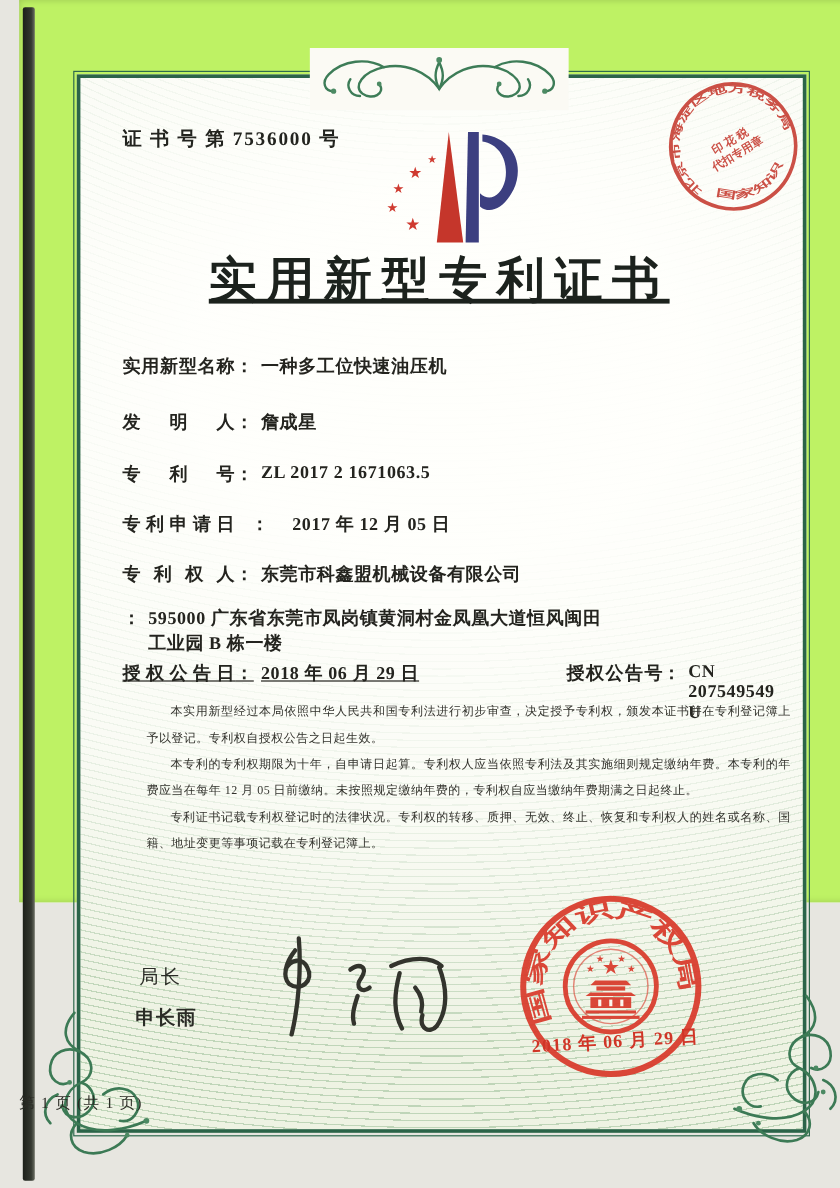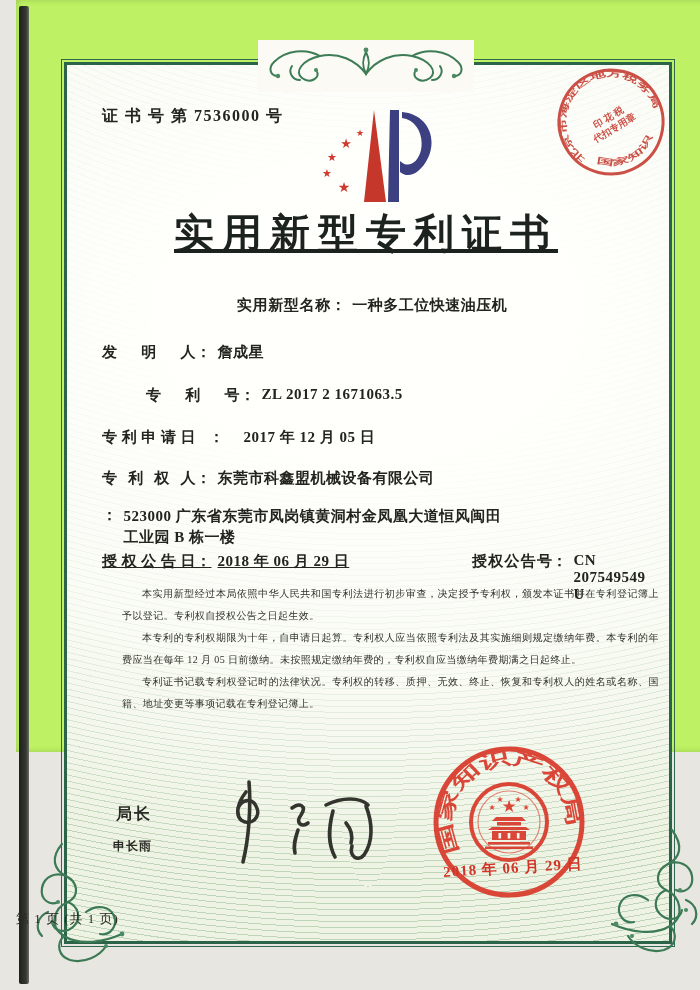--- a/index.html
+++ b/index.html
@@ -52,22 +52,22 @@
   .addr-lines{margin-left:6px;line-height:21px;}
   .grant-no{position:absolute;left:370px;top:0;display:flex;}
   .grant-no .flabel{width:80px;letter-spacing:0;}
   .paras{
     position:absolute;left:86px;top:583px;width:537px;
     font-size:10px;line-height:22px;color:#32322c;letter-spacing:.4px;
     text-align:justify;
     margin-left:20px;
   }
   .paras p{margin:0;text-indent:2em;}
-  .signer-title{position:absolute;left:100px;top:804px;font-size:16px;font-weight:700;color:#2a2b26;letter-spacing:2px;}
-  .signer-name{position:absolute;left:97px;top:838px;font-size:12px;font-weight:600;color:#2a2b26;letter-spacing:1px;}
+  .signer-title{position:absolute;left:100px;top:804px;font-size:16px;font-weight:400;color:#2a2b26;letter-spacing:2px;}
+  .signer-name{position:absolute;left:97px;top:838px;font-size:16px;font-weight:600;color:#2a2b26;letter-spacing:1px;}
   .signature{position:absolute;left:196px;top:776px;}
   .tax-stamp{position:absolute;left:537px;top:64px;transform:rotate(-31deg);opacity:.88;}
   .seal{position:absolute;left:409px;top:738px;opacity:.93;}
   .seal-date{
     position:absolute;left:427px;top:858px;width:160px;
     font-size:15px;font-weight:600;color:#d03527;letter-spacing:1px;
     transform:rotate(-3.5deg);
   }
   .footer{
     position:absolute;left:0;top:910px;width:700px;text-align:left;
@@ -153,49 +153,49 @@
         <text x="52" y="30" font-size="9">★</text>
         <text x="38" y="42" font-size="13">★</text>
         <text x="24" y="55" font-size="11">★</text>
         <text x="19" y="71" font-size="11">★</text>
         <text x="36" y="86" font-size="14">★</text>
       </g>
     </svg>
 
     <div class="title">实用新型专利证书</div>
 
-    <div class="frow" style="top:296px;justify-content:center;">
+    <div class="frow" style="top:296px;">
       <span class="flabel">实用新型名称</span>
         <span class="fcolon">：</span>
       <span class="fvalue">一种多工位快速油压机</span>
     </div>
     <div class="frow" style="top:343px;">
       <span class="flabel">发明人</span>
         <span class="fcolon">：</span>
       <span class="fvalue">詹成星</span>
     </div>
-    <div class="frow" style="top:386px;margin-left:44px;">
+    <div class="frow" style="top:386px;">
       <span class="flabel">专利号</span>
         <span class="fcolon">：</span>
       <span class="fvalue">ZL 2017 2 1671063.5</span>
     </div>
     <div class="frow" style="top:428px;gap:13px;">
       <span class="flabel">专利申请日</span>
         <span class="fcolon">：</span>
       <span class="fvalue">2017 年 12 月 05 日</span>
     </div>
     <div class="frow" style="top:469px;">
       <span class="flabel">专利权人</span>
         <span class="fcolon">：</span>
       <span class="fvalue">东莞市科鑫盟机械设备有限公司</span>
     </div>
     <div class="frow" style="top:506px;">
         <span class="fcolon">：</span>
       <span class="addr-lines">
-        <span>523000 广东省东莞市凤岗镇黄洞村金凤凰大道恒风闽田</span><br>
+        <span>595000 广东省东莞市凤岗镇黄洞村金凤凰大道恒风闽田</span><br>
         <span>工业园 B 栋一楼</span>
       </span>
     </div>
     <div class="frow" style="top:552px;text-decoration:underline;">
       <span class="flabel">授权公告日</span>
         <span class="fcolon">：</span>
       <span class="fvalue">2018 年 06 月 29 日</span>
       <span class="grant-no">
         <span class="flabel">授权公告号</span>
           <span class="fcolon">：</span>

